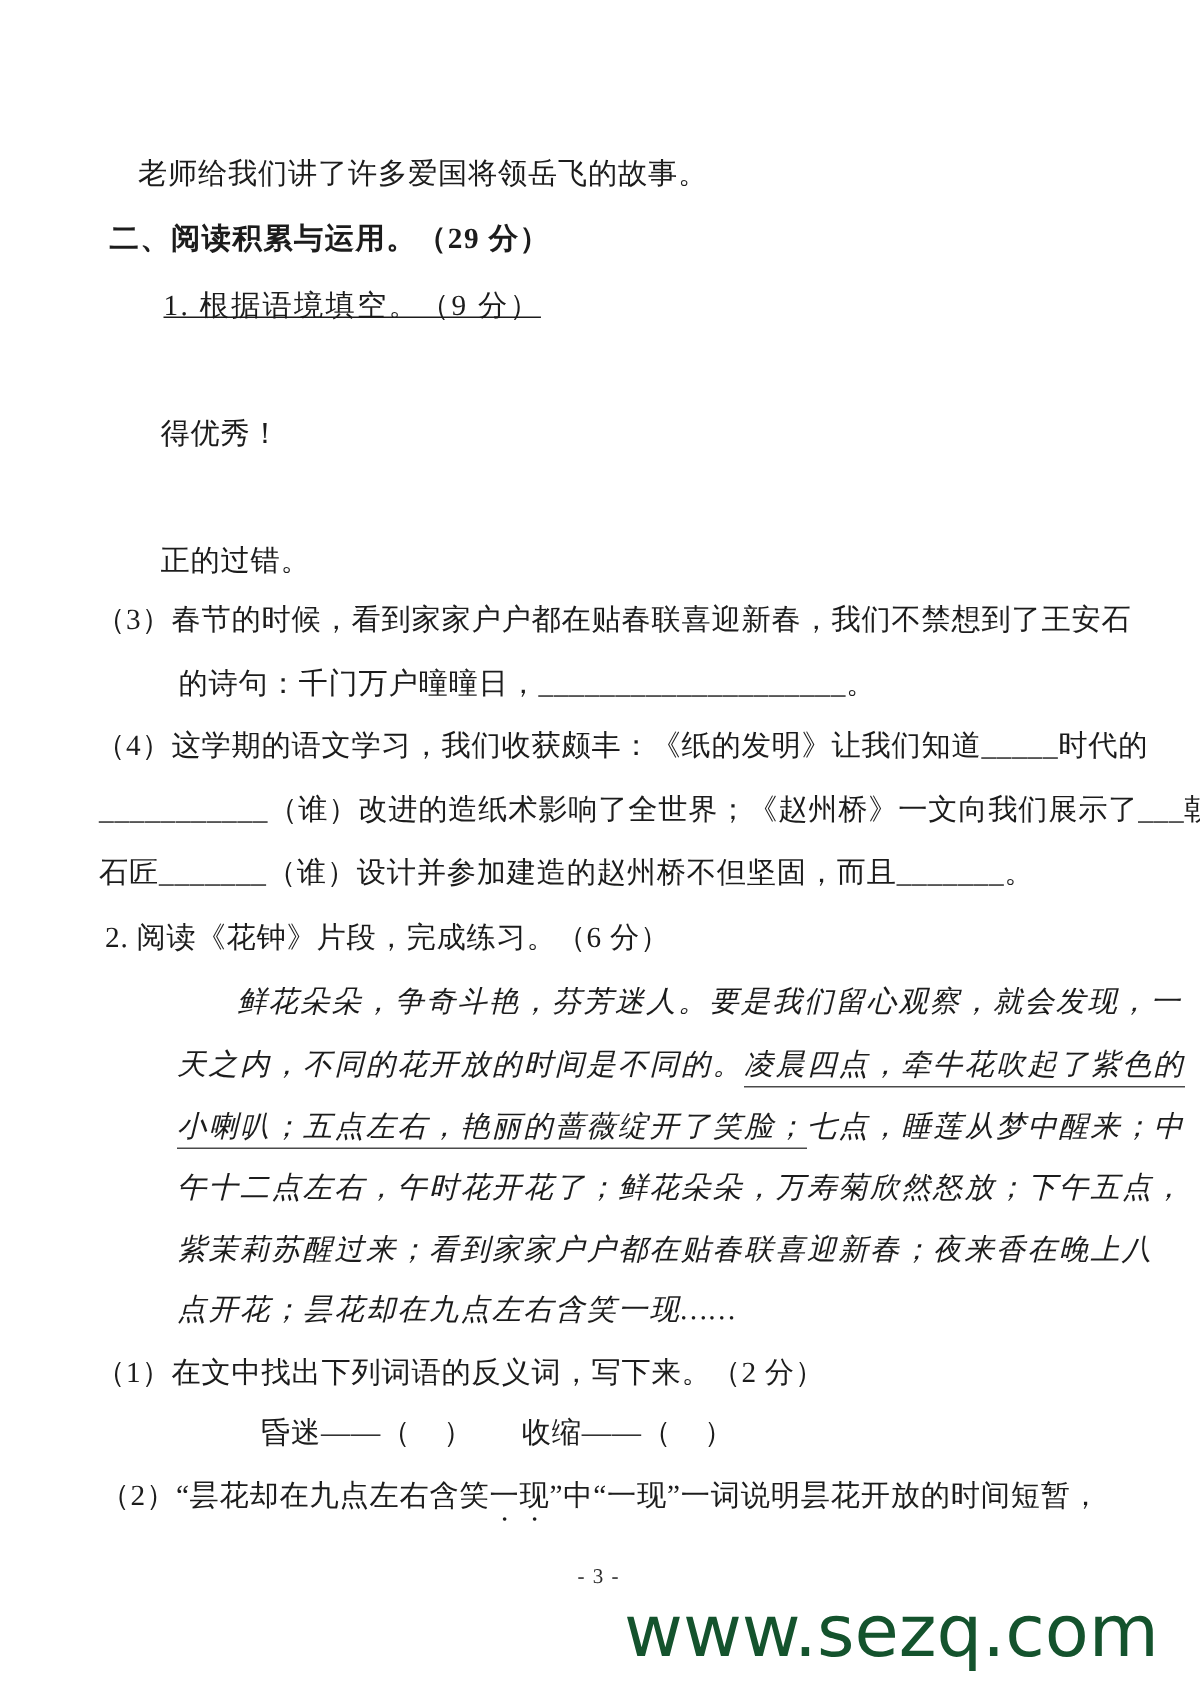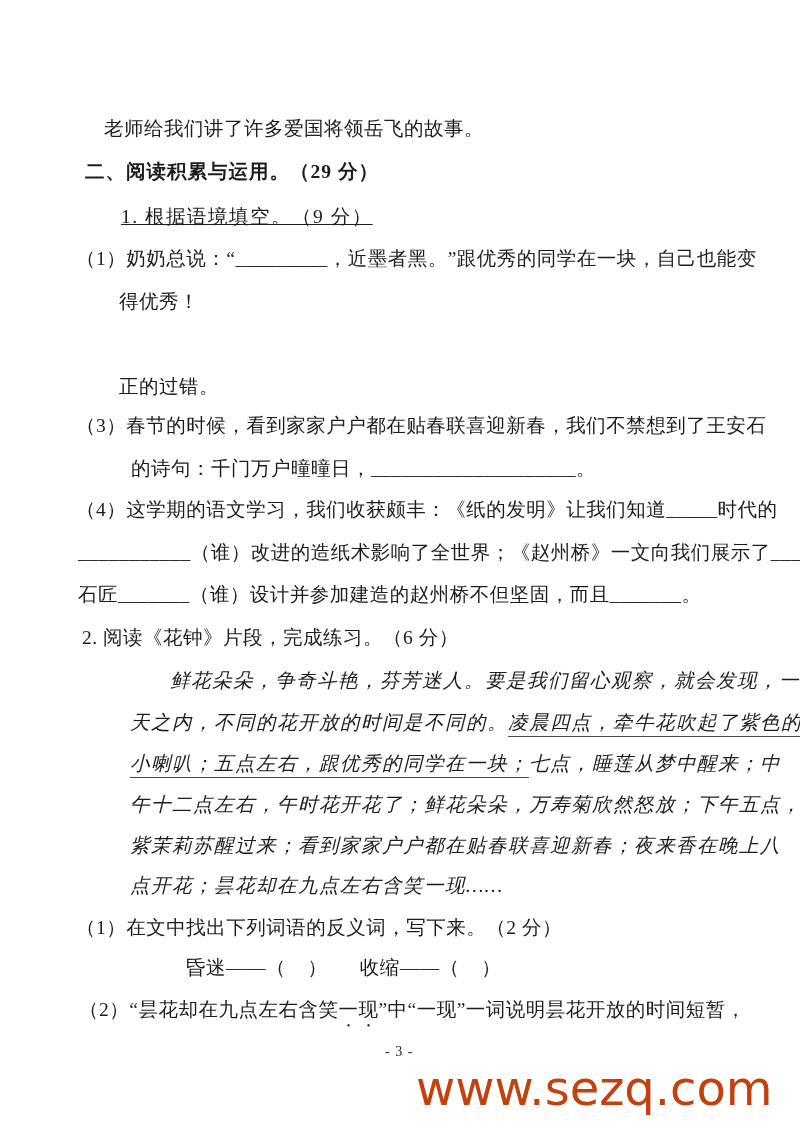--- a/index.html
+++ b/index.html
@@ -15,21 +15,21 @@
     font-family: "Liberation Serif", "DejaVu Serif", serif;
     color: #1c1c1c;
   }
   .page {
     position: absolute;
     inset: 0;
     background: #ffffff;
   }
   .line {
     position: absolute;
-    margin: 12px;
+    margin: 0;
     font-size: 19.5px;
     line-height: 1.15;
     white-space: pre;
     letter-spacing: 0.5px;
   }
   .bold { font-weight: 700; letter-spacing: 1px; }
   .q1title { letter-spacing: 1.5px; text-decoration: underline; }
   .passage {
     font-style: italic;
     letter-spacing: 1.5px;
@@ -53,37 +53,36 @@
     letter-spacing: 1px;
     color: #2a2a2a;
   }
   .watermark {
     position: absolute;
     margin: 0;
     left: 416px;
     top: 1060px;
     font-size: 48px;
     font-family: "DejaVu Sans", "Liberation Sans", sans-serif;
-    color: #c2410c;
+    color: #14532d;
     letter-spacing: 0px;
     white-space: pre;
   }
 </style>
 </head>
 <body>
 
 <div class="page">
 
   <p class="line" style="left:92px; top:106px">老师给我们讲了许多爱国将领岳飞的故事。</p>
 
   <p class="line bold" style="left:73px; top:149px">二、阅读积累与运用。（29 分）</p>
 
   <p class="line q1title" style="left:109px; top:194px">1. 根据语境填空。（9 分）</p>
 
-  <p class="line" style="left:64px; top:236px">（1）奶奶总说：“_________，近墨者黑。”跟优秀的同学在一块，自己也能变</p>
 
   <p class="line" style="left:107px; top:279px">得优秀！</p>
 
 
   <p class="line" style="left:107px; top:364px">正的过错。</p>
 
   <p class="line" style="left:64px; top:403px">（3）春节的时候，看到家家户户都在贴春联喜迎新春，我们不禁想到了王安石</p>
 
   <p class="line" style="left:119px; top:446px">的诗句：千门万户曈曈日，____________________。</p>
 
@@ -92,21 +91,21 @@
   <p class="line" style="left:66px; top:530px">___________（谁）改进的造纸术影响了全世界；《赵州桥》一文向我们展示了___朝</p>
 
   <p class="line" style="left:66px; top:572px">石匠_______（谁）设计并参加建造的赵州桥不但坚固，而且_______。</p>
 
   <p class="line" style="left:70px; top:615px">2. 阅读《花钟》片段，完成练习。（6 分）</p>
 
   <p class="line passage" style="left:118px; top:700px"><span>天之内，不同的花开放的时间是不同的。</span><span class="u">凌晨四点，牵牛花吹起了紫色的</span></p>
 
   <p class="line passage" style="left:158px; top:658px">鲜花朵朵，争奇斗艳，芬芳迷人。要是我们留心观察，就会发现，一</p>
 
-  <p class="line passage" style="left:118px; top:741px"><span class="u">小喇叭；五点左右，跟优秀的同学在一块；</span><span>七点，睡莲从梦中醒来；中</span></p>
+  <p class="line passage" style="left:118px; top:741px"><span class="u">小喇叭；五点左右，艳丽的蔷薇绽开了笑脸；</span><span>七点，睡莲从梦中醒来；中</span></p>
 
   <p class="line passage" style="left:118px; top:782px">午十二点左右，午时花开花了；鲜花朵朵，万寿菊欣然怒放；下午五点，</p>
 
   <p class="line passage" style="left:118px; top:823px">紫茉莉苏醒过来；看到家家户户都在贴春联喜迎新春；夜来香在晚上八</p>
 
   <p class="line passage" style="left:118px; top:863px">点开花；昙花却在九点左右含笑一现……</p>
 
   <p class="line" style="left:64px; top:905px">（1）在文中找出下列词语的反义词，写下来。（2 分）</p>
 
   <p class="line" style="left:174px; top:945px">昏迷——（    ）      收缩——（    ）</p>

